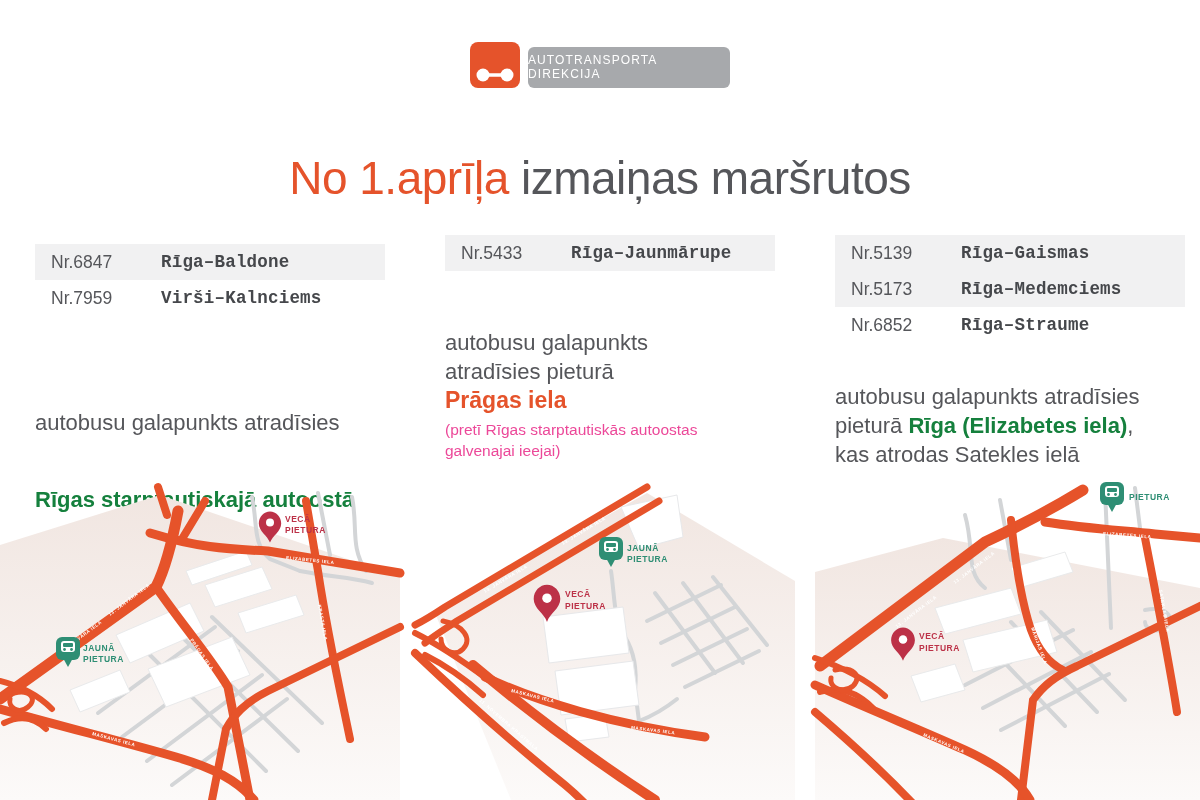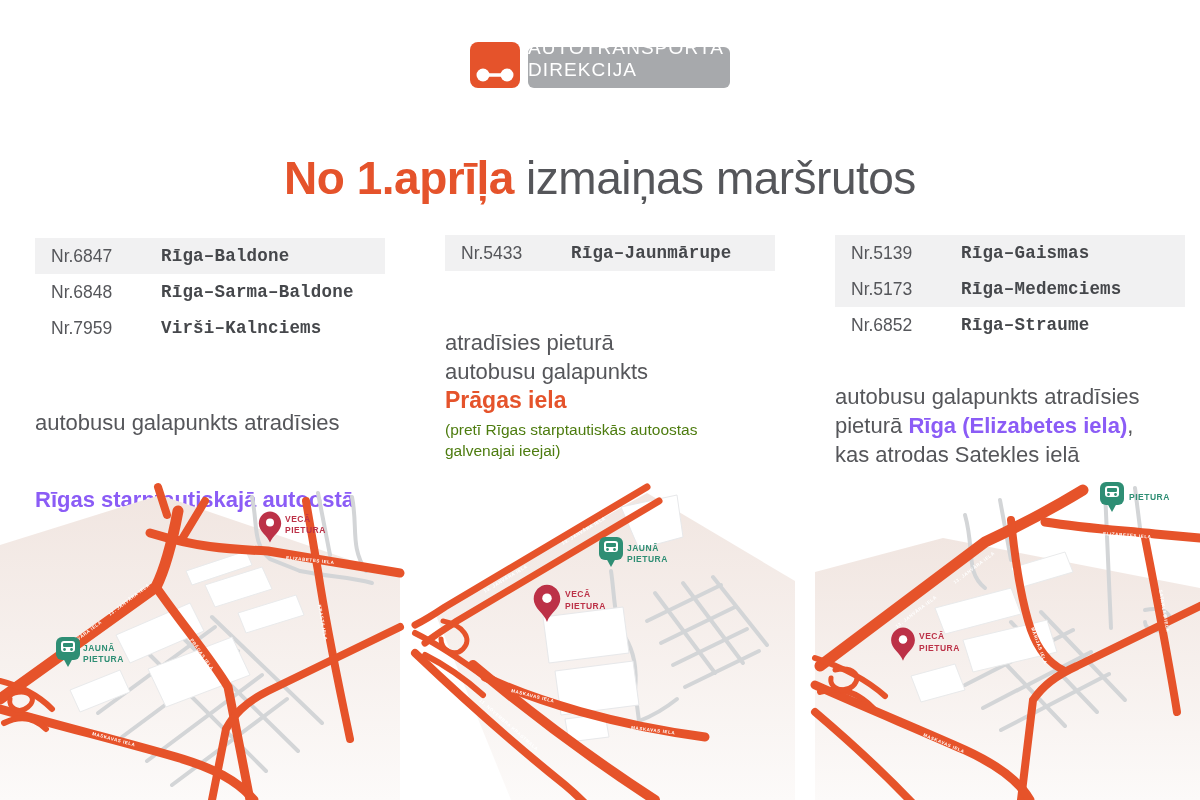--- a/index.html
+++ b/index.html
@@ -8,47 +8,47 @@
     background:#ffffff;
     font-family:"Liberation Sans","DejaVu Sans",sans-serif;
   }
   .abs{position:absolute;}
 
   
   .logo-mark{left:470px;top:42px;width:50px;height:46px;}
   .logo-banner{
     left:528px;top:47px;width:202px;height:41px;
     background:#A7A9AC;border-radius:6px;
-    color:#fff;font-size:19px;letter-spacing:1.1px;font-weight:400;
+    color:#fff;font-size:12px;letter-spacing:1.1px;font-weight:400;
     display:flex;align-items:flex-end;justify-content:center;padding-bottom:7px;box-sizing:border-box;
   }
   .title{
     left:0;top:120px;width:1200px;text-align:center;
     font-size:46px;letter-spacing:-0.5px;color:#55565A;font-weight:400;
   }
-  .title .hl{color:#E5532B;font-weight:700;}
+  .title .hl{color:#E5532B;font-weight:400;}
 
   
   .route-table{display:flex;flex-direction:column;}
-  .t-left{left:35px;top:238px;width:350px;}
+  .t-left{left:35px;top:244px;width:350px;}
   .t-mid{left:445px;top:235px;width:330px;}
   .t-right{left:835px;top:235px;width:350px;}
   .route-row{display:flex;align-items:center;height:36px;font-size:17.5px;}
   .route-row.striped{background:#F1F1F2;}
   .route-nr{width:110px;padding-left:16px;color:#55565A;}
   .route-name{font-weight:700;color:#45474B;letter-spacing:0.2px;font-family:Liberation Mono, monospace;}
 
   
   .note{font-size:22px;line-height:29px;color:#55565A;}
   .n-left{left:35px;top:408px;width:390px;}
   .n-mid{left:445px;top:328px;width:350px;}
   .n-right{left:835px;top:382px;width:370px;}
-  .green-b{color:#8b5cf6;font-weight:700;margin-top:48px;}
+  .green-b{color:#15803d;font-weight:700;margin-top:48px;}
   .orange-b{color:#E5532B;font-weight:700;font-size:23px;}
-  .note-sub{font-size:15.5px;line-height:21px;color:#4d7c0f;margin-top:4px;}
+  .note-sub{font-size:15.5px;line-height:21px;color:#ec4899;margin-top:4px;}
 
   
   .map{overflow:visible;}
   .m-left{left:0;top:485px;}
   .m-mid{left:415px;top:485px;}
   .m-right{left:815px;top:480px;}
   svg text{font-family:"Liberation Sans","DejaVu Sans",sans-serif;}
   .pin-label{font-size:8.5px;font-weight:700;letter-spacing:0.5px;}
   .street{font-size:4.5px;font-weight:700;letter-spacing:0.6px;fill:#ffffff;}
 </style>
@@ -64,42 +64,38 @@
 <div class="abs logo-banner">AUTOTRANSPORTA DIREKCIJA</div>
 
 <h1 class="abs title"><span class="hl">No 1.aprīļa</span><span> izmaiņas maršrutos</span></h1>
 
 <div class="abs route-table t-left">
   <div class="route-row striped">
     <span class="route-nr">Nr.6847</span>
     <span class="route-name">Rīga–Baldone</span>
   </div>
   <div class="route-row">
-    <span class="route-nr">Nr.6848</span>
-    <span class="route-name">Rīga–Sarma–Baldone</span>
-  </div>
-  <div class="route-row">
     <span class="route-nr">Nr.7959</span>
     <span class="route-name">Virši–Kalnciems</span>
   </div>
 </div>
 <div class="abs note n-left">
   <div>autobusu galapunkts atradīsies</div>
   <div class="green-b">Rīgas starptautiskajā autoostā</div>
 </div>
 
 <div class="abs route-table t-mid">
   <div class="route-row striped">
     <span class="route-nr">Nr.5433</span>
     <span class="route-name">Rīga–Jaunmārupe</span>
   </div>
 </div>
 <div class="abs note n-mid">
+  <div>autobusu galapunkts</div>
   <div>atradīsies pieturā</div>
-  <div>autobusu galapunkts</div>
   <div class="orange-b">Prāgas iela</div>
   <div class="note-sub">
     <div>(pretī Rīgas starptautiskās autoostas</div>
     <div>galvenajai ieejai)</div>
   </div>
 </div>
 
 <div class="abs route-table t-right">
   <div class="route-row striped">
     <span class="route-nr">Nr.5139</span>

